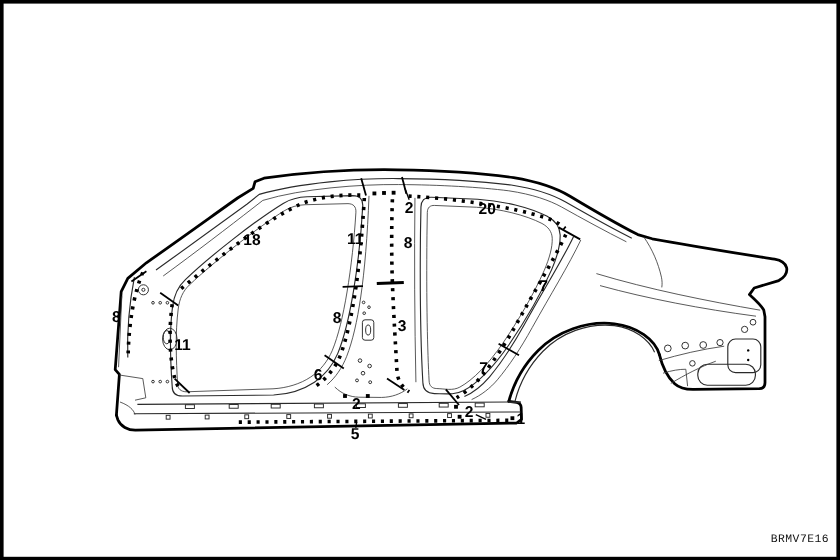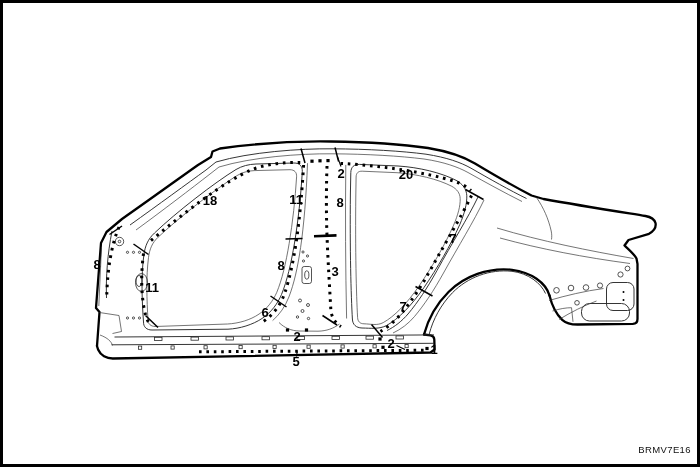--- a/index.html
+++ b/index.html
@@ -3,21 +3,21 @@
 <meta charset="utf-8">
 <style>
   html,body{margin:0;padding:0;background:#fff;}
   .stage{position:relative;width:700px;height:467px;background:#ffffff;
          font-family:"Liberation Sans",sans-serif;overflow:hidden;}
   .frame{position:absolute;inset:0;border:3px solid #000;box-sizing:border-box;pointer-events:none;}
   .diagram-svg{position:absolute;left:0;top:0;}
   .callout{position:absolute;transform:translate(-50%,-50%);font-weight:bold;
            font-size:13px;line-height:1;color:#000;white-space:nowrap;}
   .figure-code{position:absolute;right:9px;bottom:12px;font-size:9.5px;
-               letter-spacing:.4px;color:#111;}
+               letter-spacing:.4px;color:#111;font-family:Liberation Mono, monospace;}
   
   .b{fill:none;stroke:#000;stroke-width:2.3;stroke-linecap:round;stroke-linejoin:round}
   .t{fill:none;stroke:#2a2a2a;stroke-width:.95;stroke-linejoin:round}
   .t2{fill:none;stroke:#3a3a3a;stroke-width:.7;stroke-linejoin:round}
   .weld{fill:none;stroke:#000;stroke-width:3;stroke-dasharray:2.6 4.8;stroke-linecap:butt}
   .tick{stroke:#000;stroke-width:1.5}
   .tickb{stroke:#000;stroke-width:2.6}
   .ldr{stroke:#000;stroke-width:1.1}
   .dot{fill:#000;stroke:none}
   .hole{fill:none;stroke:#2a2a2a;stroke-width:.8}

